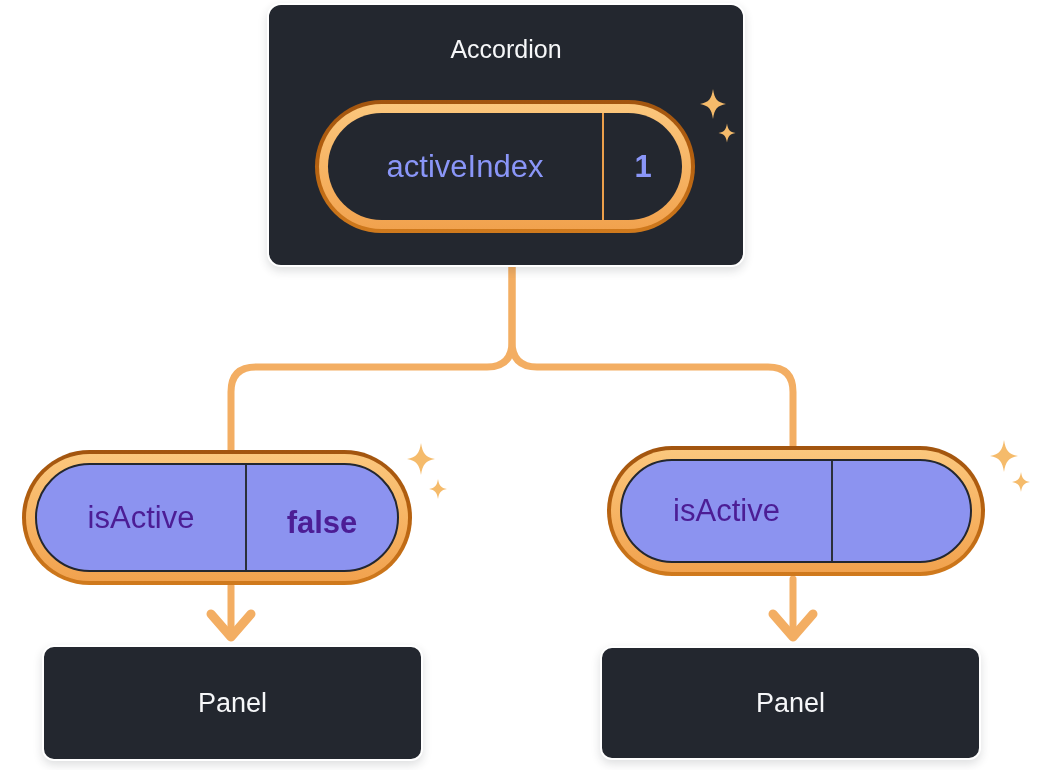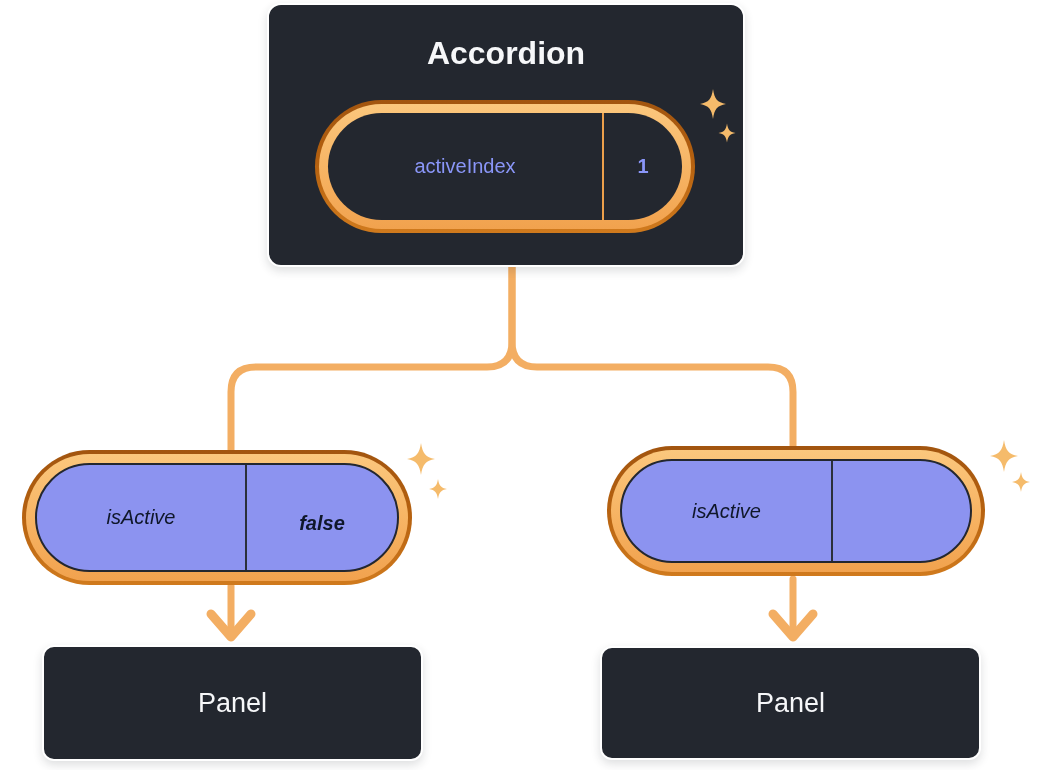--- a/index.html
+++ b/index.html
@@ -12,56 +12,56 @@
   .layer.connectors{z-index:0;}
   .layer.sparkles{z-index:2;}
 
   
   .node{
     position:absolute;box-sizing:border-box;z-index:1;
     background:#23272f;border:2px solid #ffffff;border-radius:14px;
     color:#f6f7f9;box-shadow:0 4px 10px rgba(35,39,47,.15);
   }
   #accordion-box{left:267px;top:3px;width:478px;height:264px;}
-  .node-title{text-align:center;margin-top:30px;font-size:32px;font-weight:700;color:#f6f7f9;}
+  .node-title{text-align:center;margin-top:30px;font-size:25px;font-weight:400;color:#f6f7f9;}
   .panel-node{display:flex;align-items:center;justify-content:center;font-size:27px;font-weight:500;}
   #panel-left{left:42px;top:645px;width:381px;height:116px;border-radius:12px;}
   #panel-right{left:600px;top:646px;width:381px;height:114px;border-radius:12px;}
 
   
   .pill{
     position:absolute;z-index:1;box-sizing:border-box;border-radius:999px;padding:4px;
     background:linear-gradient(180deg,#a2550f 0%,#b4600f 45%,#d07a1d 100%);
   }
   .pill-mid{
     box-sizing:border-box;border-radius:999px;padding:9px;height:100%;
     background:linear-gradient(180deg,#fbc77d 0%,#f6b160 60%,#f1a24e 100%);
   }
   .pill-inner{
     box-sizing:border-box;border-radius:999px;height:100%;
     display:flex;align-items:stretch;overflow:hidden;
   }
   .pill-inner.dark{background:#23272f;}
   .pill-inner.purple{background:#8c93f0;border:2px solid #23272f;}
-  .cell{display:flex;align-items:center;justify-content:center;font-size:20px;}
+  .cell{display:flex;align-items:center;justify-content:center;font-size:31px;}
   .cell.name{font-weight:400;}
   .cell.value{font-weight:700;}
   .vdiv{width:2px;align-self:stretch;}
 
   
   #state-pill{left:315px;top:100px;width:380px;height:133px;}
   #state-pill .cell{color:#8a96f8;}
   #state-pill .cell.name{width:274px;}
   #state-pill .cell.value{flex:1;}
   #state-pill .vdiv{background:#ec9f4b;}
 
   
   #prop-pill-left{left:22px;top:450px;width:390px;height:135px;}
   #prop-pill-right{left:607px;top:446px;width:378px;height:130px;}
-  .pill .purple .cell{color:#0f172a;font-style:italic;}
+  .pill .purple .cell{color:#4c1d95;}
   #prop-pill-left .cell.name{width:208px;}
   #prop-pill-right .cell.name{width:209px;}
   .pill .purple .cell.value{flex:1;margin-top:11px;}
   .pill .purple .vdiv{background:#2b303b;}
 </style>
 </head>
 <body>
 
 <div class="canvas">
 

